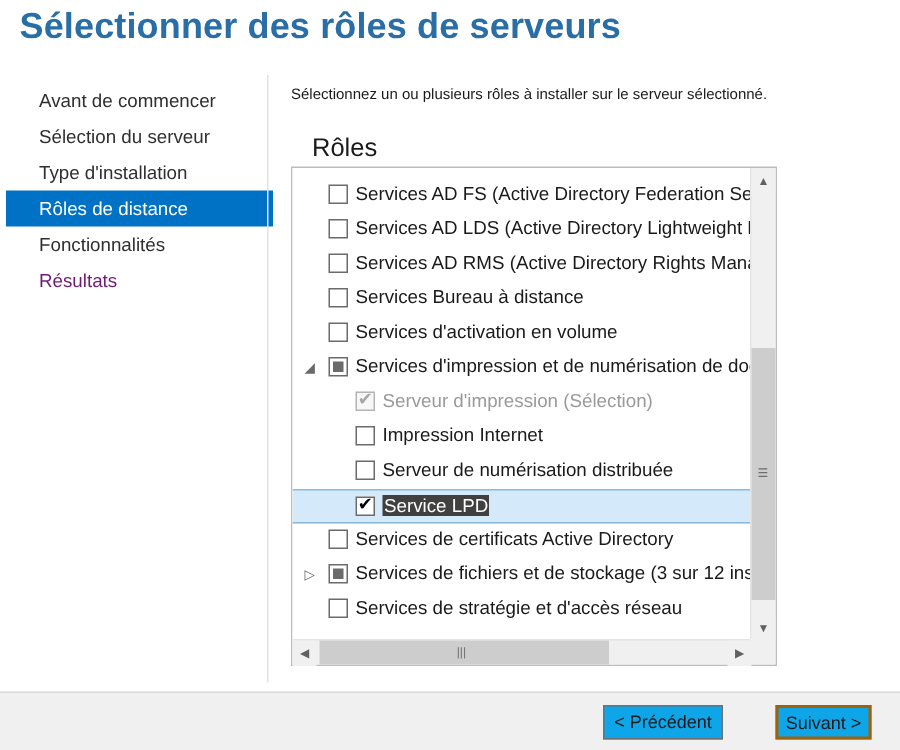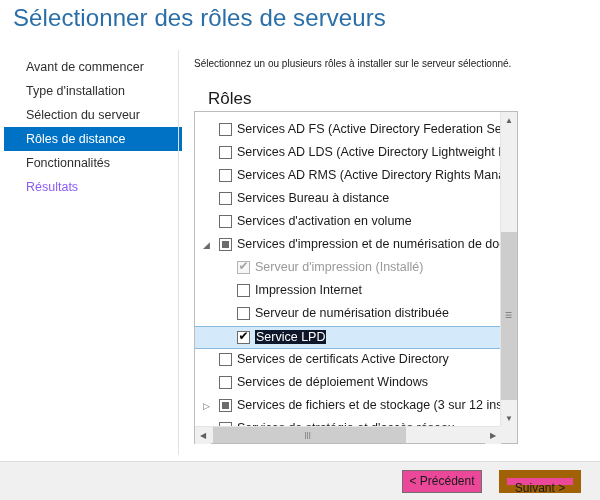--- a/index.html
+++ b/index.html
@@ -16,21 +16,21 @@
     overflow: hidden;
     position: relative;
   }
 
   
   #page-title {
     position: absolute;
     left: 13px;
     top: 4px;
     font-size: 24px;
-    font-weight: 400;
+    font-weight: 700;
     color: #2a6ea8;
     letter-spacing: 0.1px;
     white-space: nowrap;
   }
 
   
   #sidebar {
     position: absolute;
     left: 4px;
     top: 55px;
@@ -53,21 +53,21 @@
     font-size: 12.5px;
     color: #2f2f2f;
     white-space: nowrap;
     margin-bottom: 0px;
   }
   .nav-item.selected {
     background: #0072c6;
     color: #ffffff;
   }
   .nav-item.disabled {
-    color: #8b5cf6;
+    color: #701a75;
   }
 
   
   #content {
     position: absolute;
     left: 194px;
     top: 55px;
   }
   #intro-text {
     position: absolute;
@@ -185,21 +185,21 @@
     position: absolute;
     top: 3px;
     font-size: 12.5px;
     color: #1a1a1a;
     white-space: nowrap;
   }
   .role-label.lvl0 { left: 42px; }
   .role-label.lvl1 { left: 60px; }
   .role-label.disabled { color: #9a9a9a; }
   .role-label.highlighted {
-    background: #0f172a;
+    background: #404040;
     color: #ffffff;
     padding: 0 1px;
   }
 
   
   #vscroll {
     position: absolute;
     right: 0px;
     top: 0px;
     width: 17px;
@@ -289,45 +289,45 @@
     border-top: 1px solid #dcdcdc;
   }
   .wiz-btn {
     position: absolute;
     top: 8px;
     height: 23px;
     line-height: 21px;
     font-size: 12px;
     font-family: "Liberation Sans", sans-serif;
     text-align: center;
-    background: #ec4899;
+    background: #0ea5e9;
     color: #1a1a1a;
     box-sizing: border-box;
     cursor: default;
   }
   #btn-prev {
     right: 118px;
     width: 80px;
     border: 1px solid #707070;
   }
   #btn-next {
     right: 19px;
-    width: 82px;
-    border: 8px solid #a16207;
+    width: 64px;
+    border: 2px solid #a16207;
   }
 </style>
 </head>
 <body>
 
 <div id="page-title">Sélectionner des rôles de serveurs</div>
 
 <div id="sidebar">
     <div class="nav-item">Avant de commencer</div>
+    <div class="nav-item">Sélection du serveur</div>
     <div class="nav-item">Type d'installation</div>
-    <div class="nav-item">Sélection du serveur</div>
     <div class="nav-item selected">Rôles de distance</div>
     <div class="nav-item">Fonctionnalités</div>
     <div class="nav-item disabled">Résultats</div>
   </div>
 <div id="sidebar-divider"></div>
 
 <div id="content">
   <div id="intro-text">Sélectionnez un ou plusieurs rôles à installer sur le serveur sélectionné.</div>
   <div id="roles-label">Rôles</div>
 
@@ -358,43 +358,39 @@
             <div class="expander">◢</div>
             <div class="cb lvl0 partial">
               <span class="sq"></span>
             </div>
             <span class="role-label lvl0">Services d'impression et de numérisation de documents</span>
           </div>
           <div class="role-row">
             <div class="cb lvl1 disabled">
               <span class="mark">✔</span>
             </div>
-            <span class="role-label lvl1 disabled">Serveur d'impression (Installé)</span>
+            <span class="role-label lvl1 disabled">Serveur d'impression (Sélection)</span>
           </div>
           <div class="role-row">
             <div class="cb lvl1"></div>
             <span class="role-label lvl1">Impression Internet</span>
           </div>
           <div class="role-row">
             <div class="cb lvl1"></div>
             <span class="role-label lvl1">Serveur de numérisation distribuée</span>
           </div>
           <div class="role-row selected">
             <div class="cb lvl1">
               <span class="mark">✔</span>
             </div>
             <span class="role-label lvl1 highlighted">Service LPD</span>
           </div>
           <div class="role-row">
             <div class="cb lvl0"></div>
             <span class="role-label lvl0">Services de certificats Active Directory</span>
-          </div>
-          <div class="role-row">
-            <div class="cb lvl0"></div>
-            <span class="role-label lvl0">Services de déploiement Windows</span>
           </div>
           <div class="role-row">
             <div class="expander">▷</div>
             <div class="cb lvl0 partial">
               <span class="sq"></span>
             </div>
             <span class="role-label lvl0">Services de fichiers et de stockage (3 sur 12 installé(s))</span>
           </div>
           <div class="role-row">
             <div class="cb lvl0"></div>

